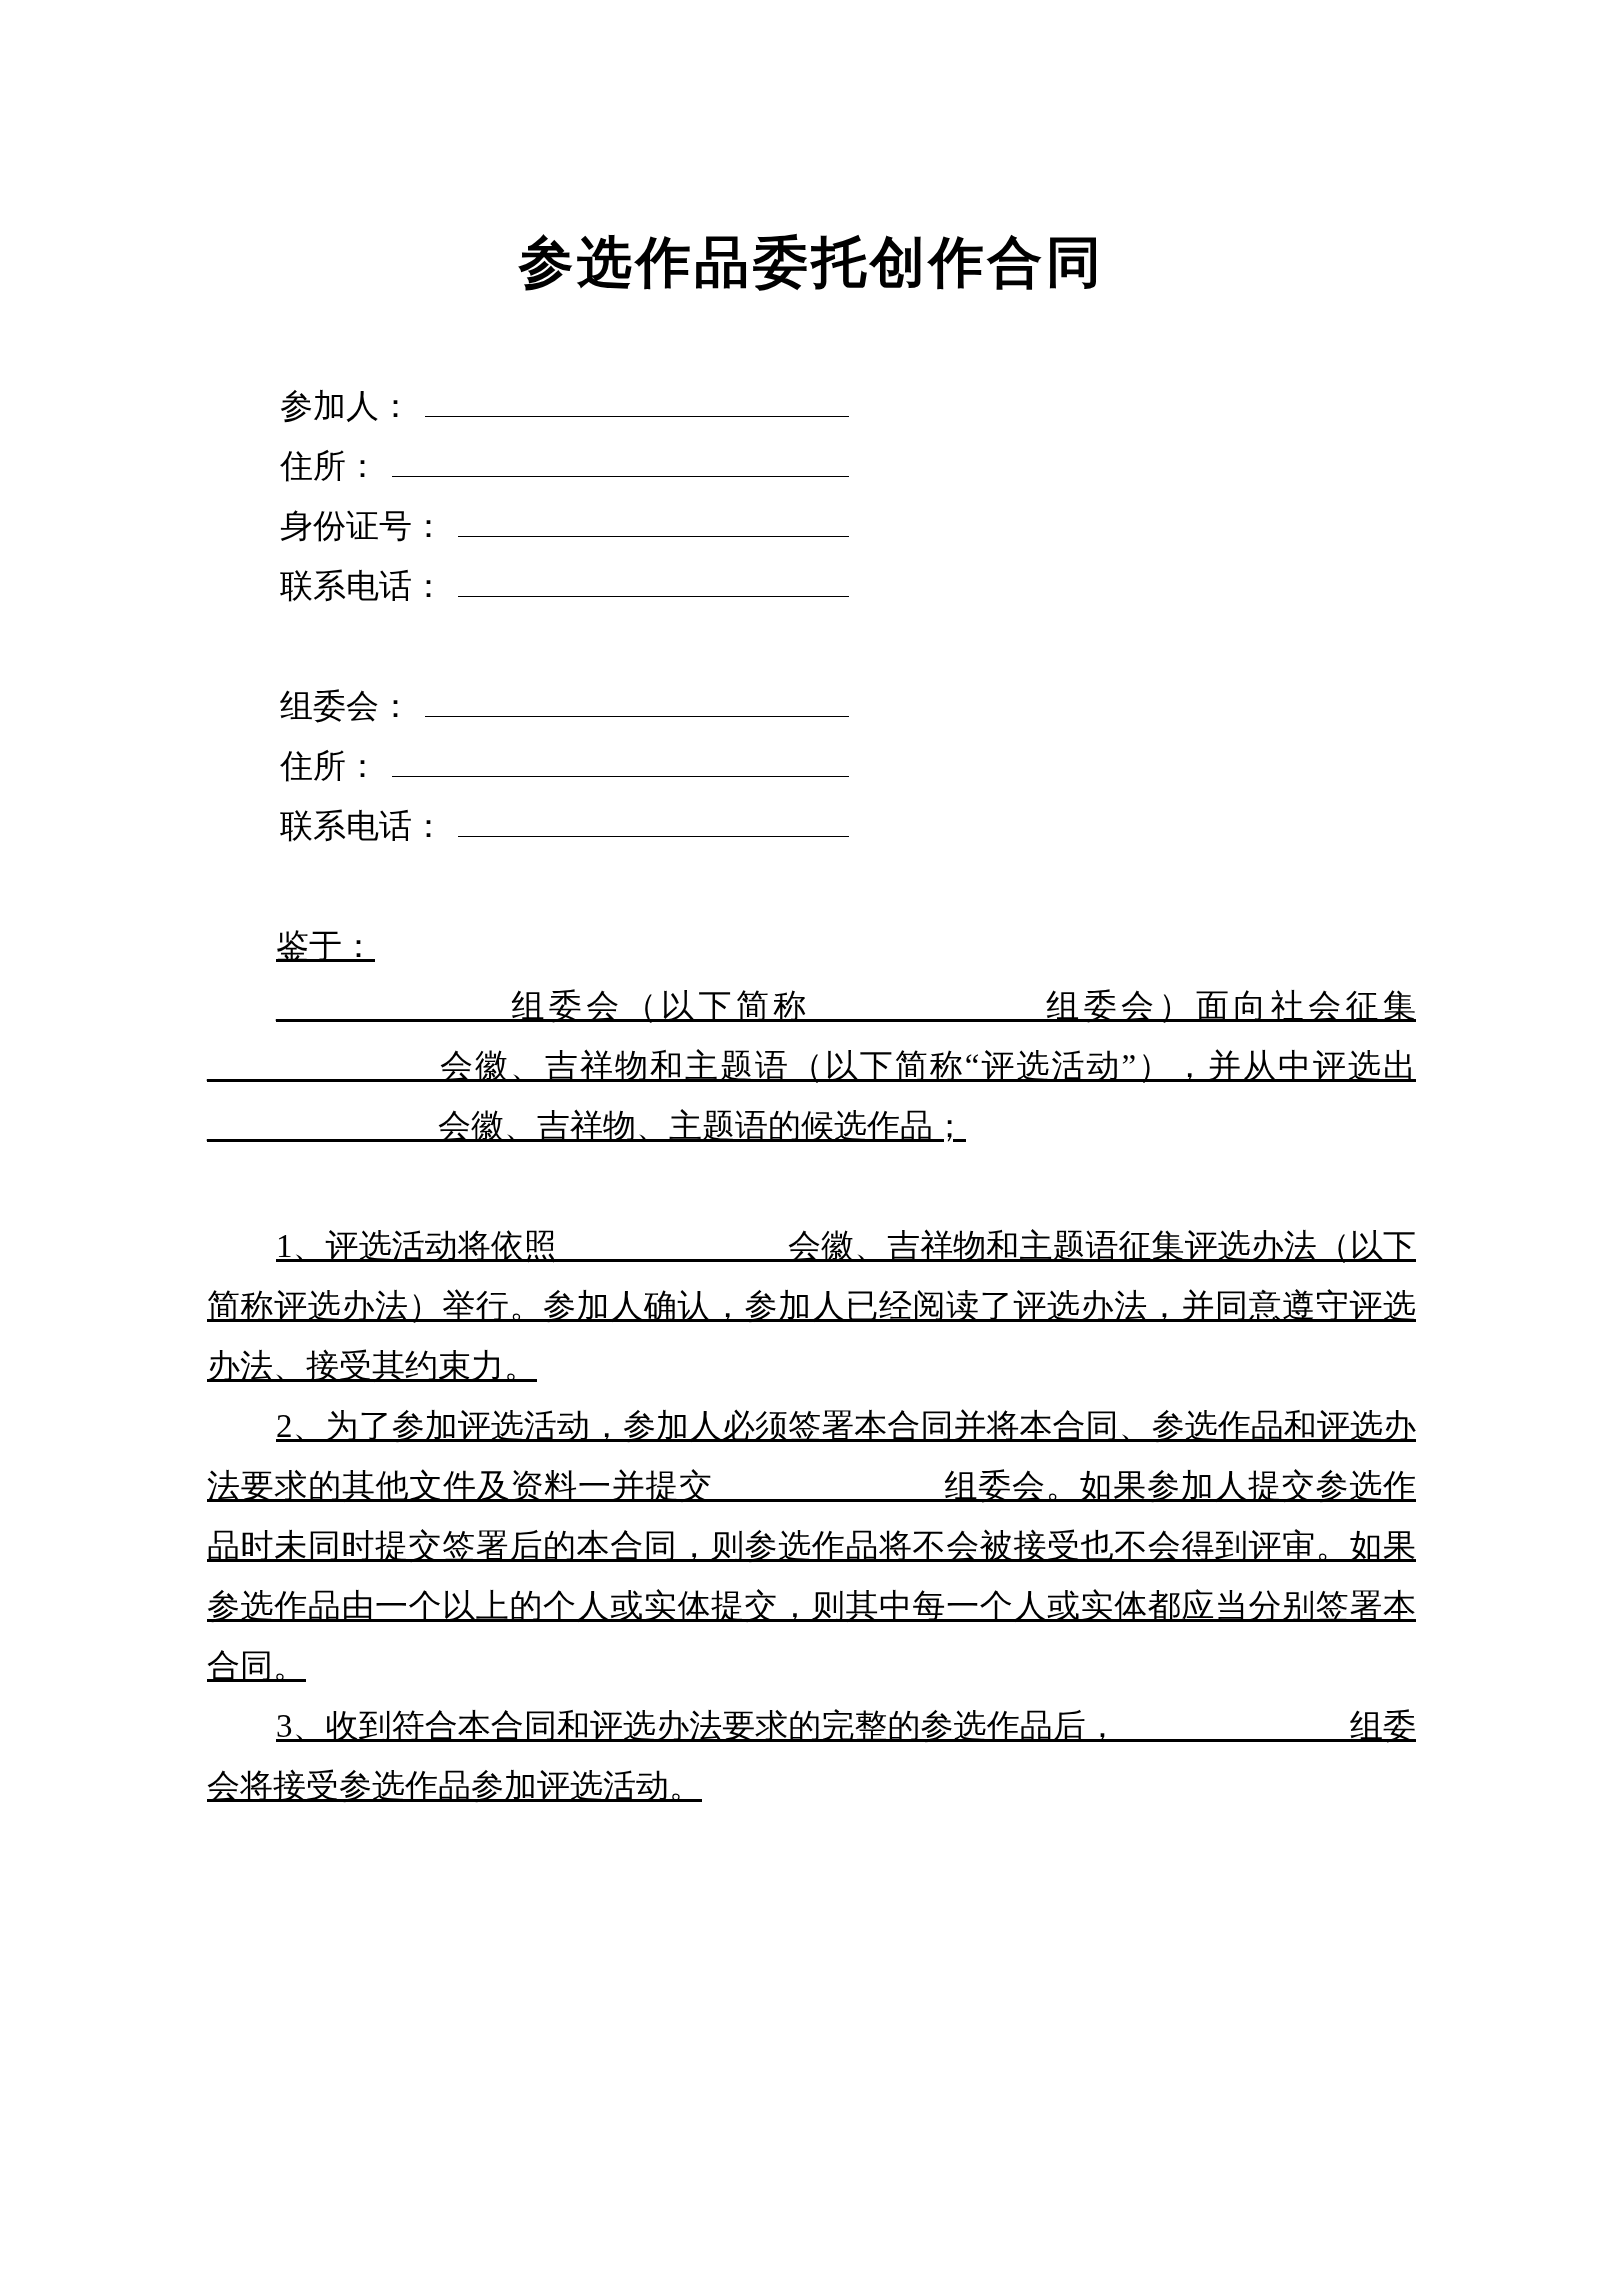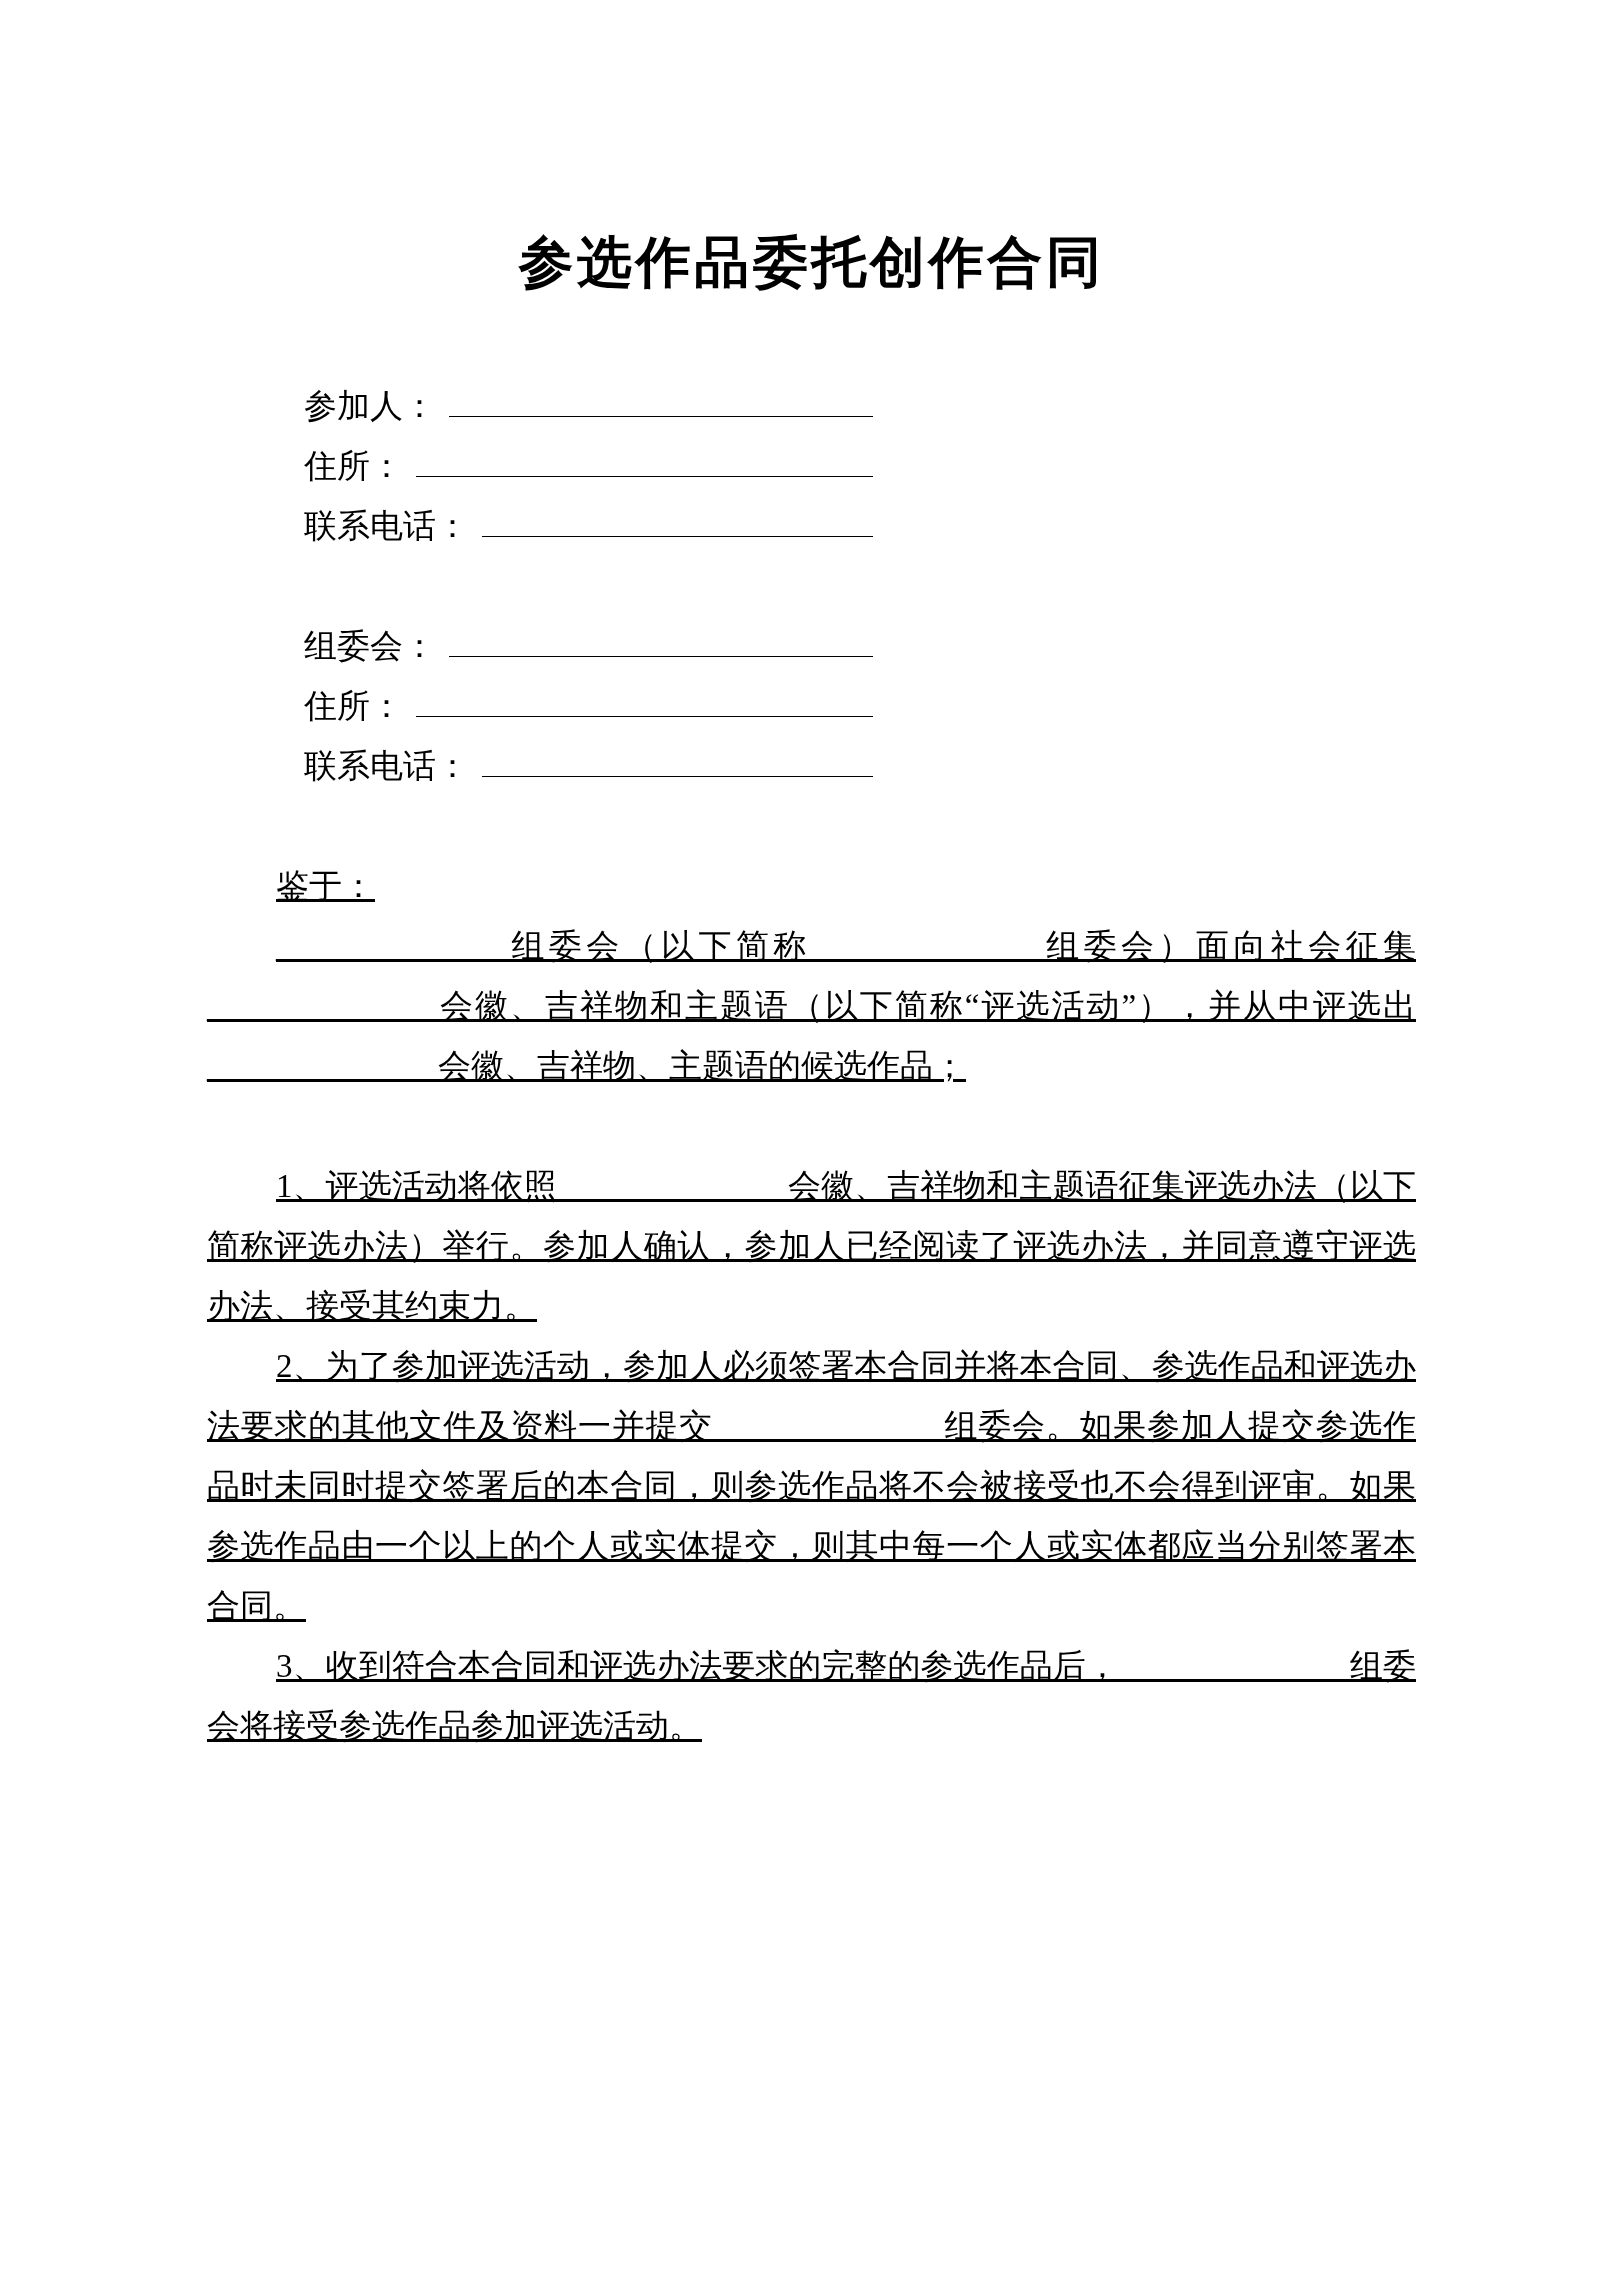--- a/index.html
+++ b/index.html
@@ -11,21 +11,21 @@
     font-size:33px;line-height:60px;
     overflow:hidden;
     border-radius:28px;
   }
   .content{position:absolute;left:207px;top:227px;width:1209px;}
   .title{
     font-size:55px;line-height:71px;font-weight:bold;
     text-align:center;letter-spacing:3.6px;
     margin:0 0 78px 0;
   }
-  .field-row{display:flex;align-items:baseline;margin-left:97px;width:569px;height:60px;}
+  .field-row{display:flex;align-items:baseline;margin-left:73px;width:569px;height:60px;}
   .field-label{flex:none;white-space:nowrap;}
   .blank-line{flex:1;border-bottom:1.8px solid #000;height:40px;margin-left:12.7px;}
   .gap{height:60px;}
   .para{margin:0;text-indent:69px;text-align:justify;text-decoration:underline;}
   .para.stretch{text-align-last:justify;}
   .footer{
     position:absolute;top:2117px;left:0;width:100%;
     text-align:center;font-size:31px;line-height:36px;
   }
 </style>
@@ -37,20 +37,24 @@
 
     <h1 class="title">参选作品委托创作合同</h1>
 
     <div>
       <div class="field-row">
         <span class="field-label">参加人：</span>
         <span class="blank-line"></span>
       </div>
       <div class="field-row">
         <span class="field-label">住所：</span>
+        <span class="blank-line"></span>
+      </div>
+      <div class="field-row">
+        <span class="field-label">身份证号：</span>
         <span class="blank-line"></span>
       </div>
       <div class="field-row">
         <span class="field-label">联系电话：</span>
         <span class="blank-line"></span>
       </div>
     </div>
 
     <div class="gap"></div>
 

